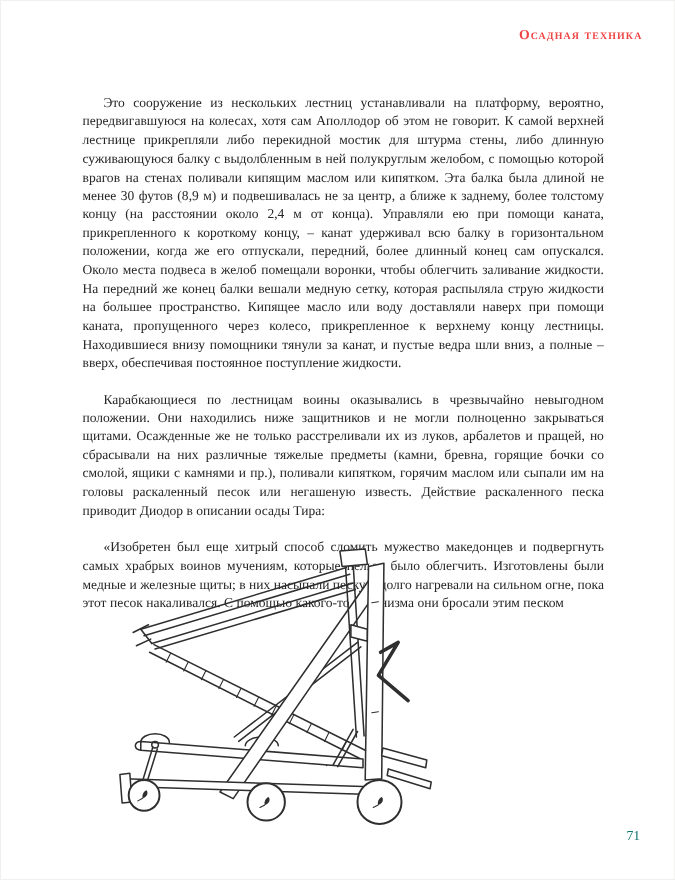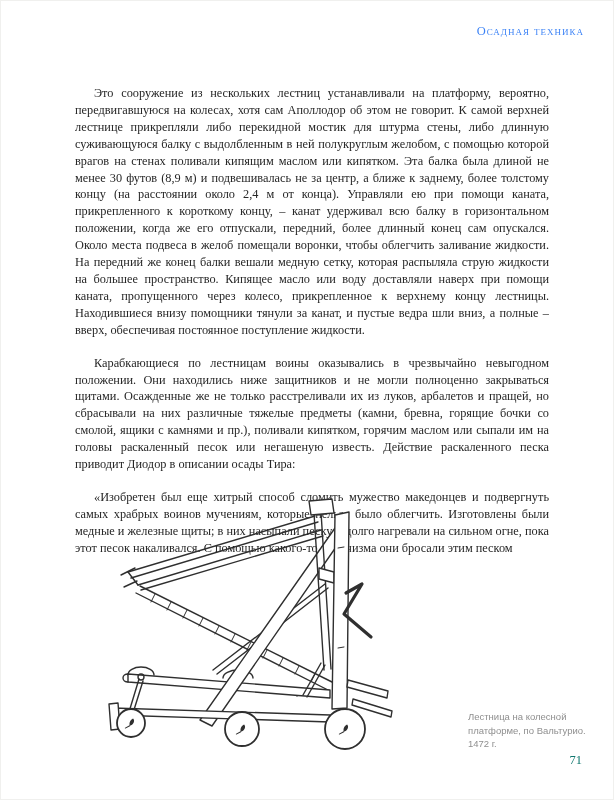--- a/index.html
+++ b/index.html
@@ -8,21 +8,22 @@
     width:614px;height:800px;
     background:#ffffff;
     overflow:hidden;
     font-family:"Liberation Serif", serif;
     box-shadow:inset 0 0 0 1px #f0f0ee;
   }
   .running-head{
     position:absolute;top:24px;right:30px;
     font-variant:small-caps;
     font-size:12.5px;letter-spacing:1px;
-    color:#3b82f6;
+    color:#ef4444;
+    font-weight:bold;
   }
   .body-text{
     position:absolute;top:69px;left:59px;width:506px;
     font-size:12.3px;line-height:16.9px;
     color:#262626;
     text-align:justify;
   }
   .body-text p{margin:16px;text-indent:19px;}
   .figure{
     position:absolute;left:95px;top:498px;width:352px;height:300px;margin:0;
@@ -135,21 +136,16 @@
         <path class="hub" d="M0,-5 C3,-4 3,1 0,3 C-2,1 -2,-3 0,-5 Z"></path>
         <path class="ink-thin" d="M0,3 L-3,7"></path>
       </g>
       <g transform="translate(250,231) rotate(25)">
         <path class="hub" d="M0,-5 C3,-4 3,1 0,3 C-2,1 -2,-3 0,-5 Z"></path>
         <path class="ink-thin" d="M0,3 L-3,7"></path>
       </g>
     </svg>
   </figure>
 
-  <figcaption class="figure-caption">
-    <div>Лестница на колесной</div>
-    <div>платформе, по Вальтурио.</div>
-    <div>1472 г.</div>
-  </figcaption>
 
   <div class="page-number">71</div>
 
 </div>
 
 </body></html>

